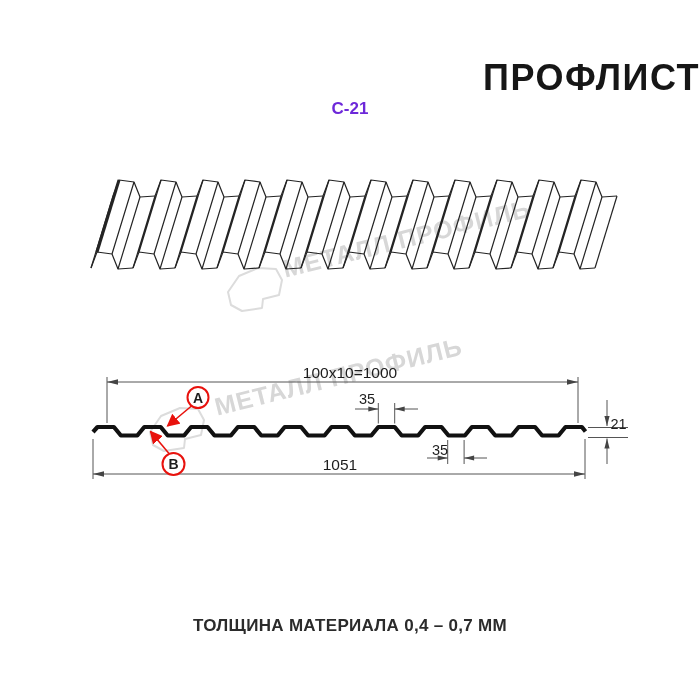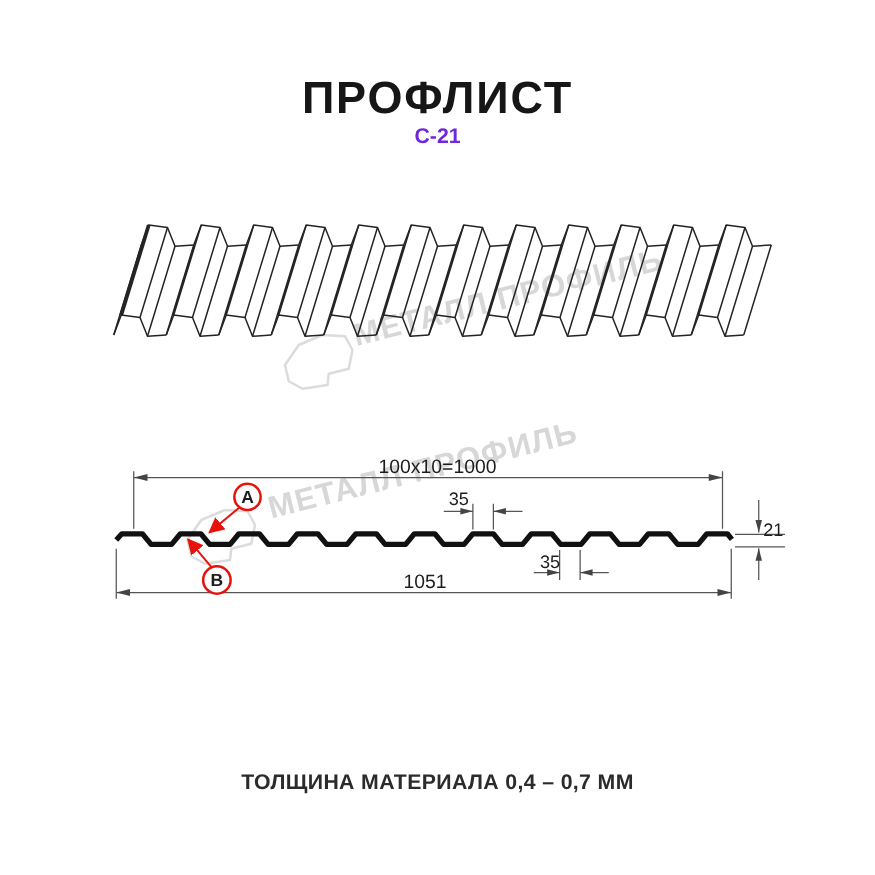--- a/index.html
+++ b/index.html
@@ -1,18 +1,18 @@
 <!DOCTYPE html>
 <html><head>
 <meta charset="utf-8">
 <style>
   html,body{margin:0;padding:0;background:#ffffff;}
   .page{position:relative;width:700px;height:700px;background:#fff;overflow:hidden;
         font-family:"Liberation Sans",sans-serif;}
-  .title{position:absolute;left:0;top:57px;width:700px;text-align:center;
+  .title{position:absolute;left:0;top:57px;width:700px;text-align:right;
          font-size:36px;font-weight:bold;letter-spacing:1.5px;color:#161616;}
   .subtitle{position:absolute;left:0;top:99px;width:700px;text-align:center;
             font-size:17px;font-weight:bold;color:#6d28d9;}
   .footer-note{position:absolute;left:0;top:616px;width:700px;text-align:center;
                font-size:17px;font-weight:bold;letter-spacing:0.3px;color:#2b2b2b;}
   .wm{position:absolute;white-space:nowrap;color:#d7d7d7;font-weight:bold;
       font-size:25px;letter-spacing:1px;line-height:30px;
       transform:rotate(-14deg);transform-origin:0 50%;}
   .wm1{left:283px;top:254px;}
   .wm2{left:215px;top:392px;}

